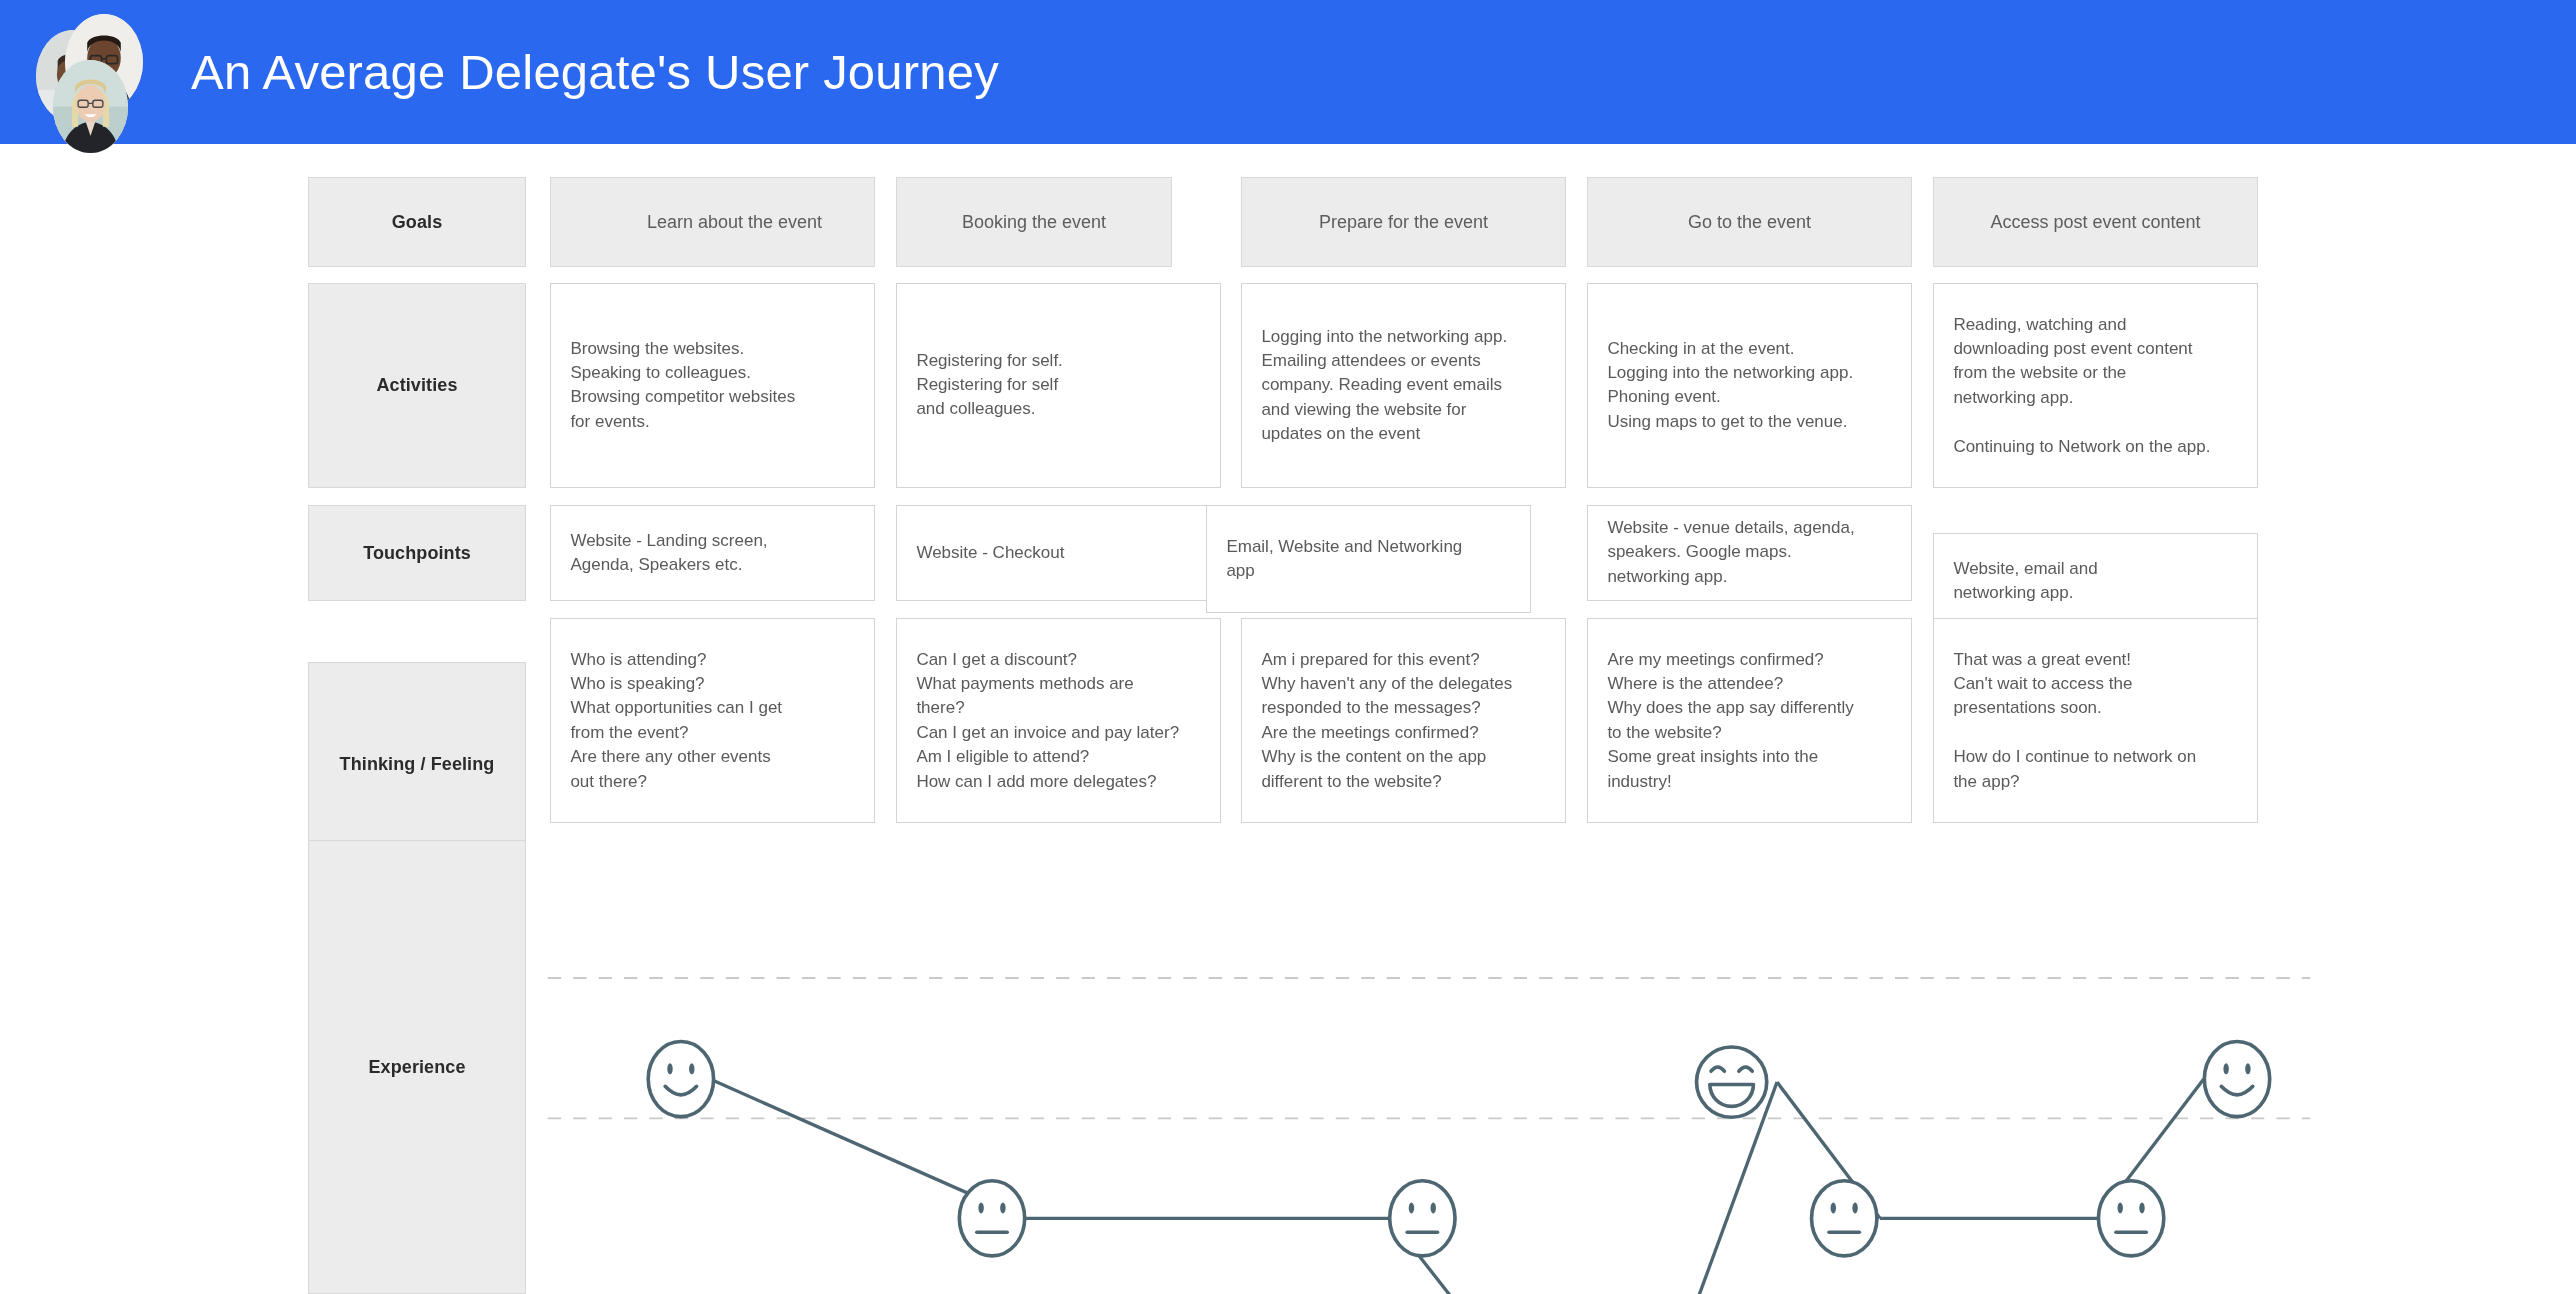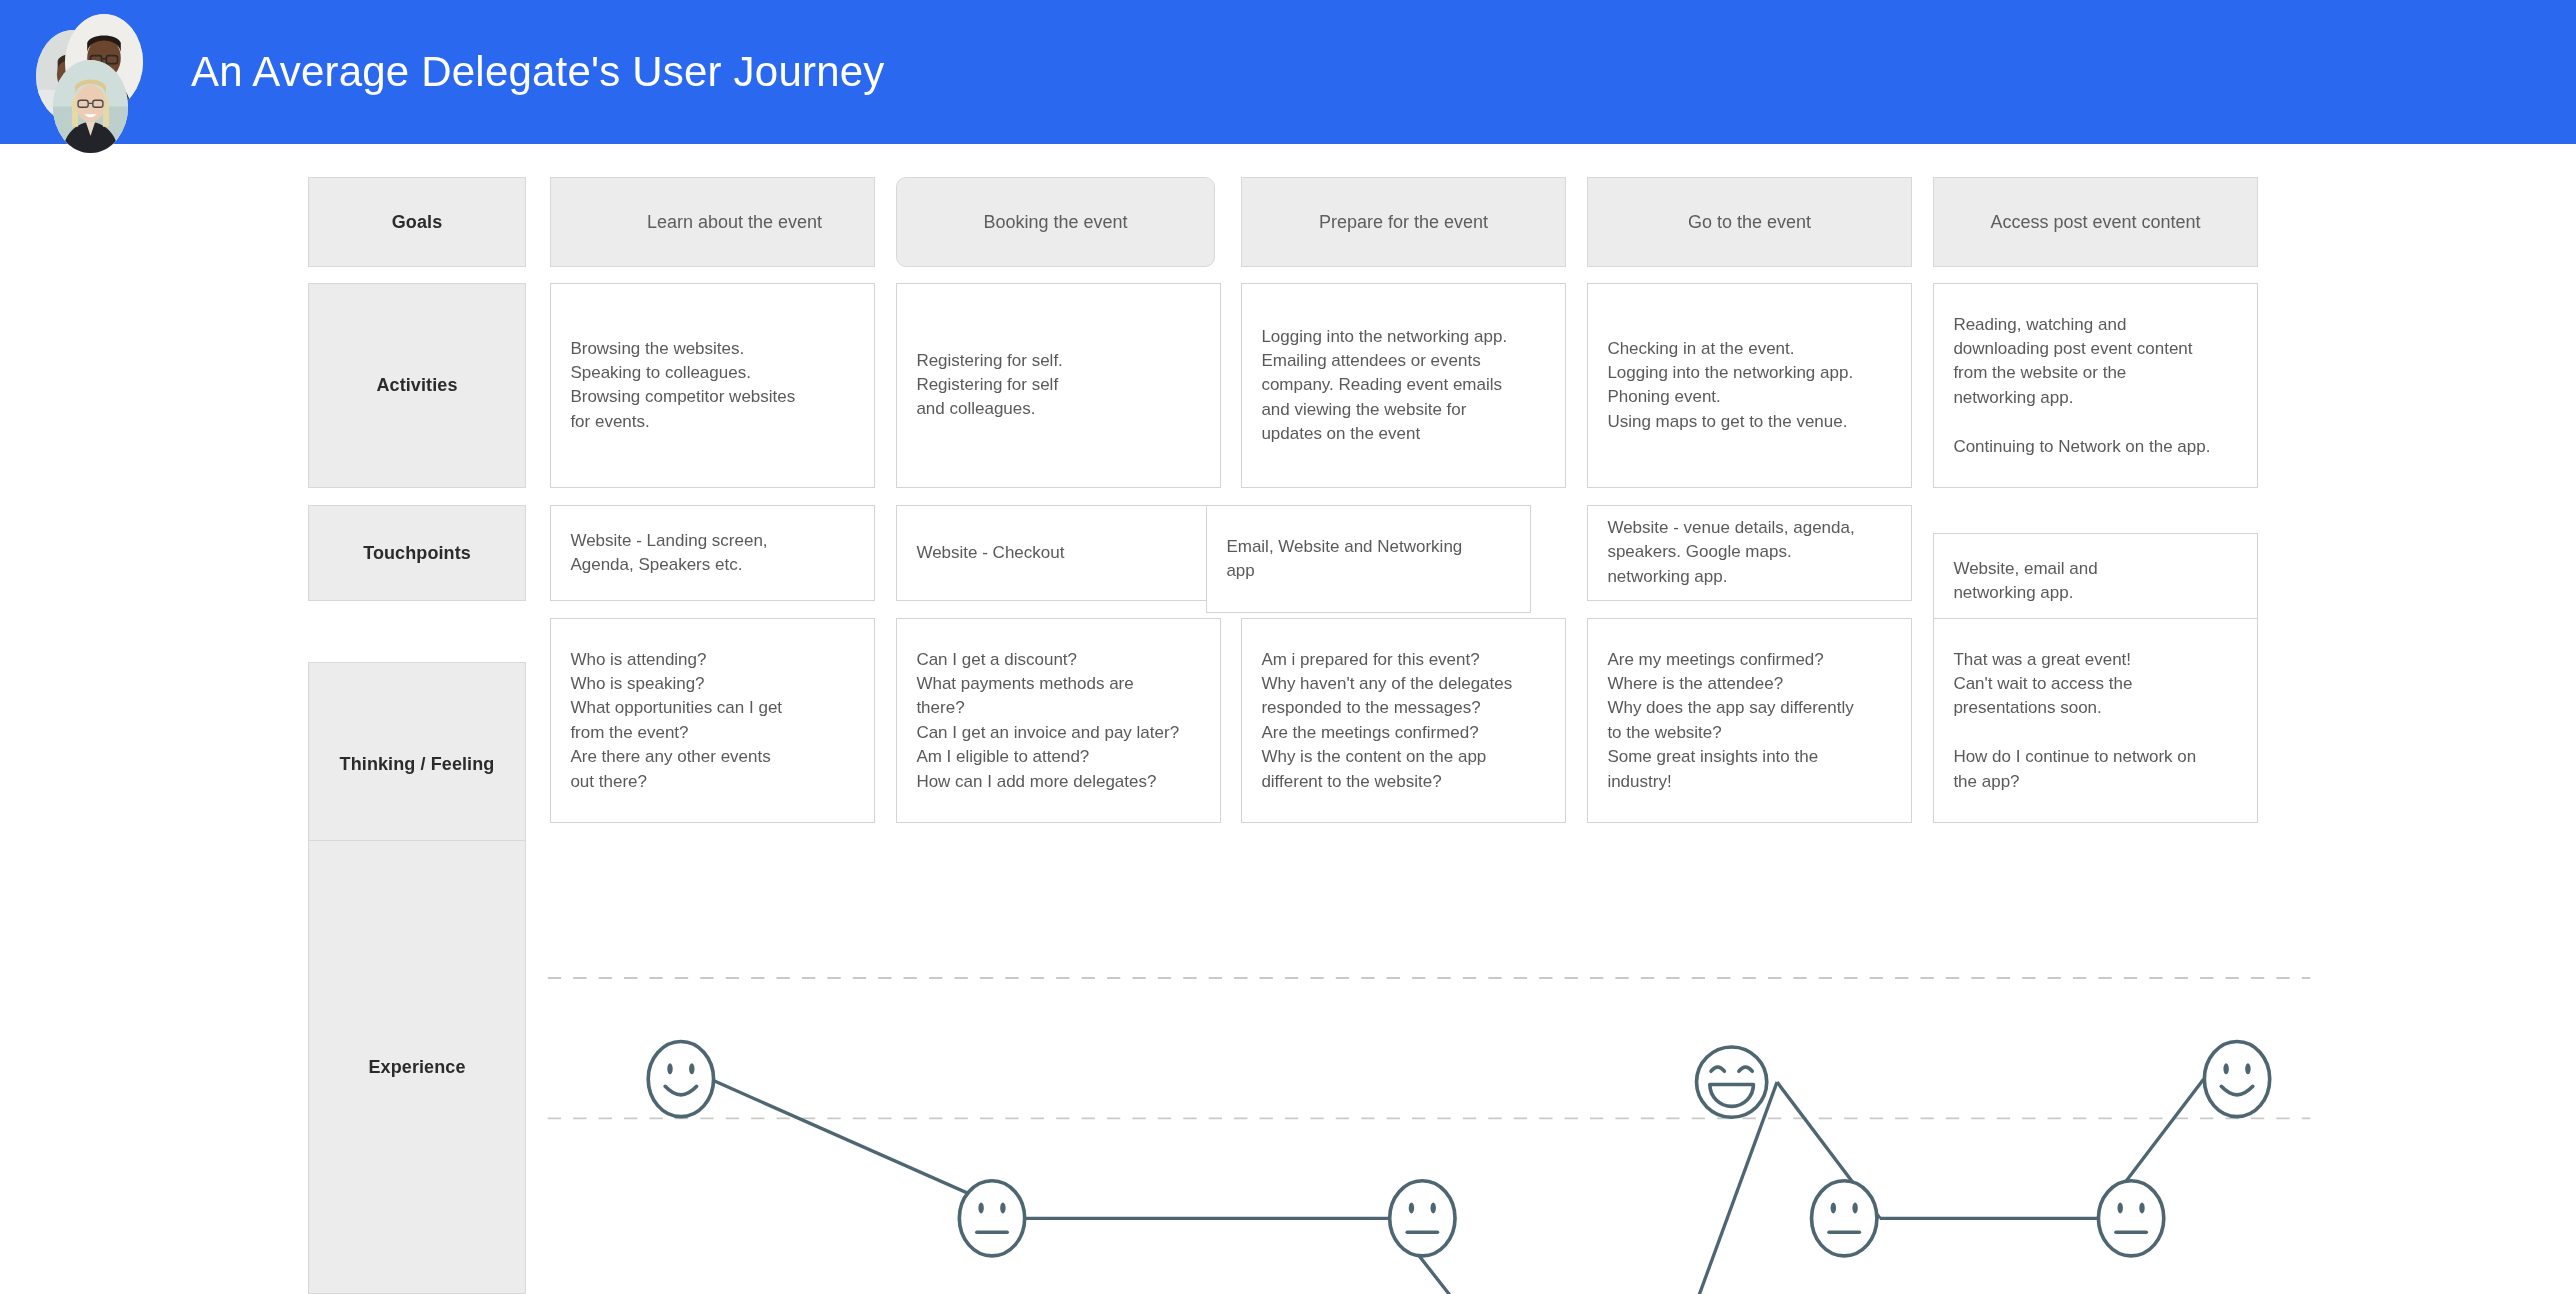--- a/index.html
+++ b/index.html
@@ -34,21 +34,21 @@
   #avatar-bottom { left: 17px; top: 47px;  width: 75px; height: 93px; z-index: 3; }
   .av-svg { display: block; width: 100%; height: 100%; }
 
   #page-title {
     position: absolute;
     left: 191px; top: 0;
     height: 144px;
     display: flex;
     align-items: center;
     color: #ffffff;
-    font-size: 42px;
+    font-size: 49px;
     font-weight: 300;
     letter-spacing: 0.2px;
     white-space: nowrap;
   }
 
   
   #board {
     position: absolute;
     left: 0; top: 144px;
     width: 2576px; height: 1151px;
@@ -160,21 +160,21 @@
 </div>
 
 <div id="board">
 
   <div class="cell label" style="left:308px; top:33px; width:218px; height:90px;">
     <span class="label-text">Goals</span>
   </div>
   <div class="cell goal" style="left:550px; top:33px; width:325px; height:90px;padding-left:44px;">
     <span class="goal-text">Learn about the event</span>
   </div>
-  <div class="cell goal" style="left:896px; top:33px; width:319px; height:90px;border-radius:10px;">
+  <div class="cell goal" style="left:896px; top:33px; width:276px; height:90px;">
     <span class="goal-text">Booking the event</span>
   </div>
   <div class="cell goal" style="left:1241px; top:33px; width:325px; height:90px;">
     <span class="goal-text">Prepare for the event</span>
   </div>
   <div class="cell goal" style="left:1587px; top:33px; width:325px; height:90px;">
     <span class="goal-text">Go to the event</span>
   </div>
   <div class="cell goal" style="left:1933px; top:33px; width:325px; height:90px;">
     <span class="goal-text">Access post event content</span>

